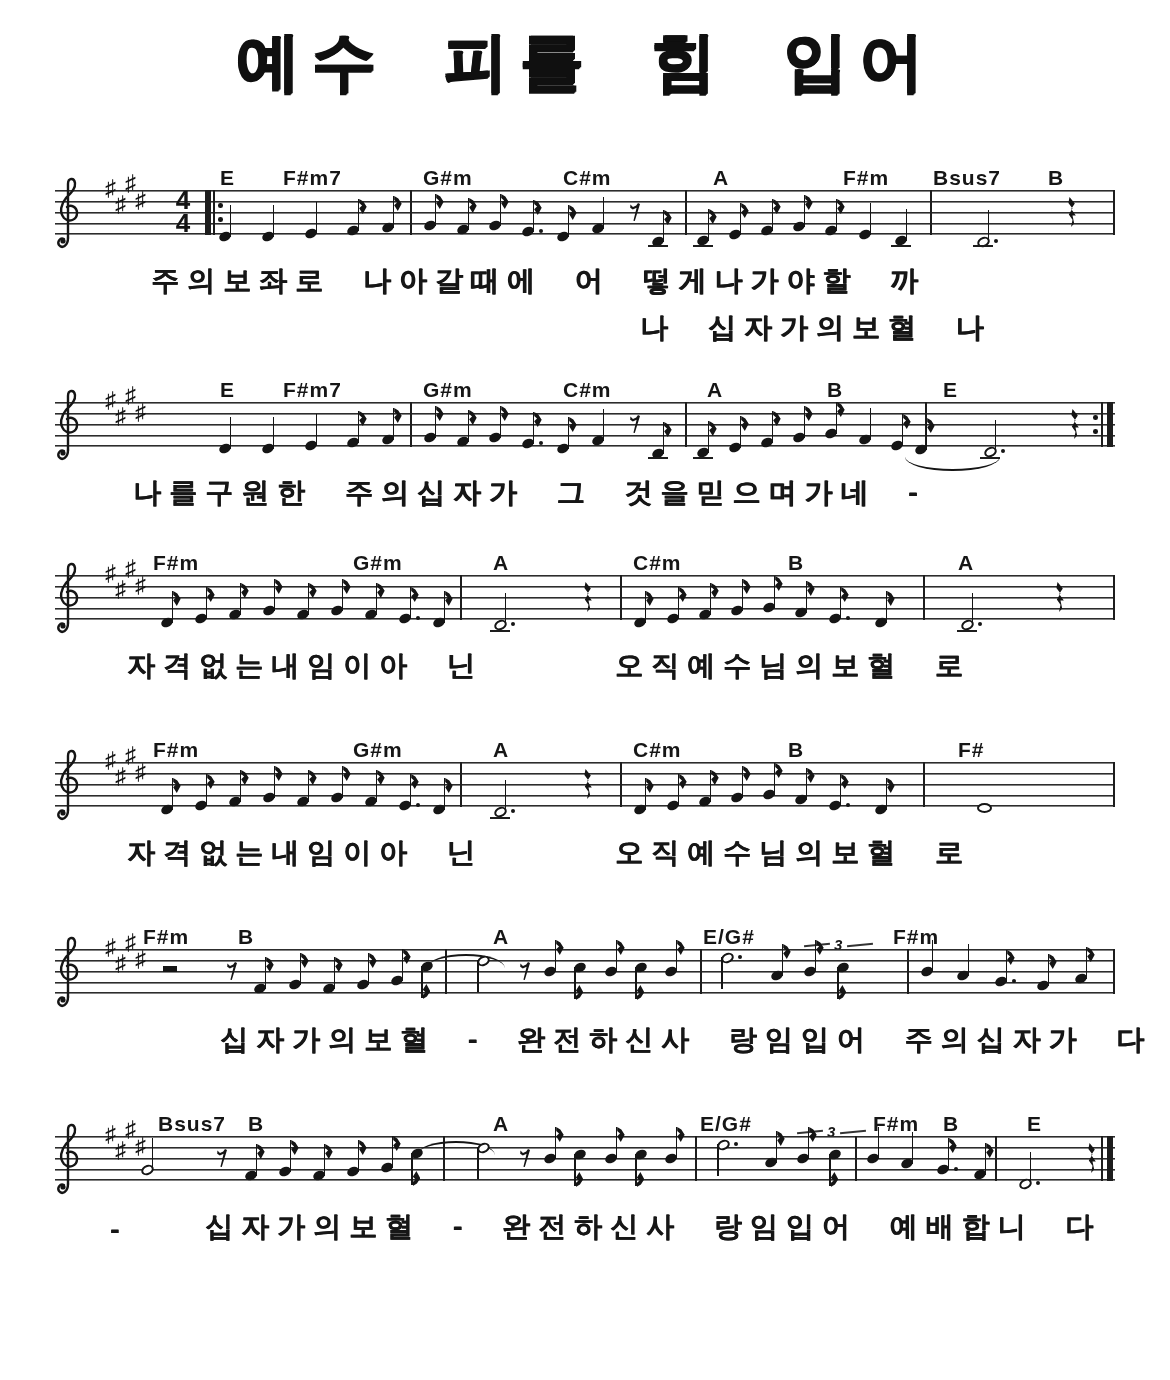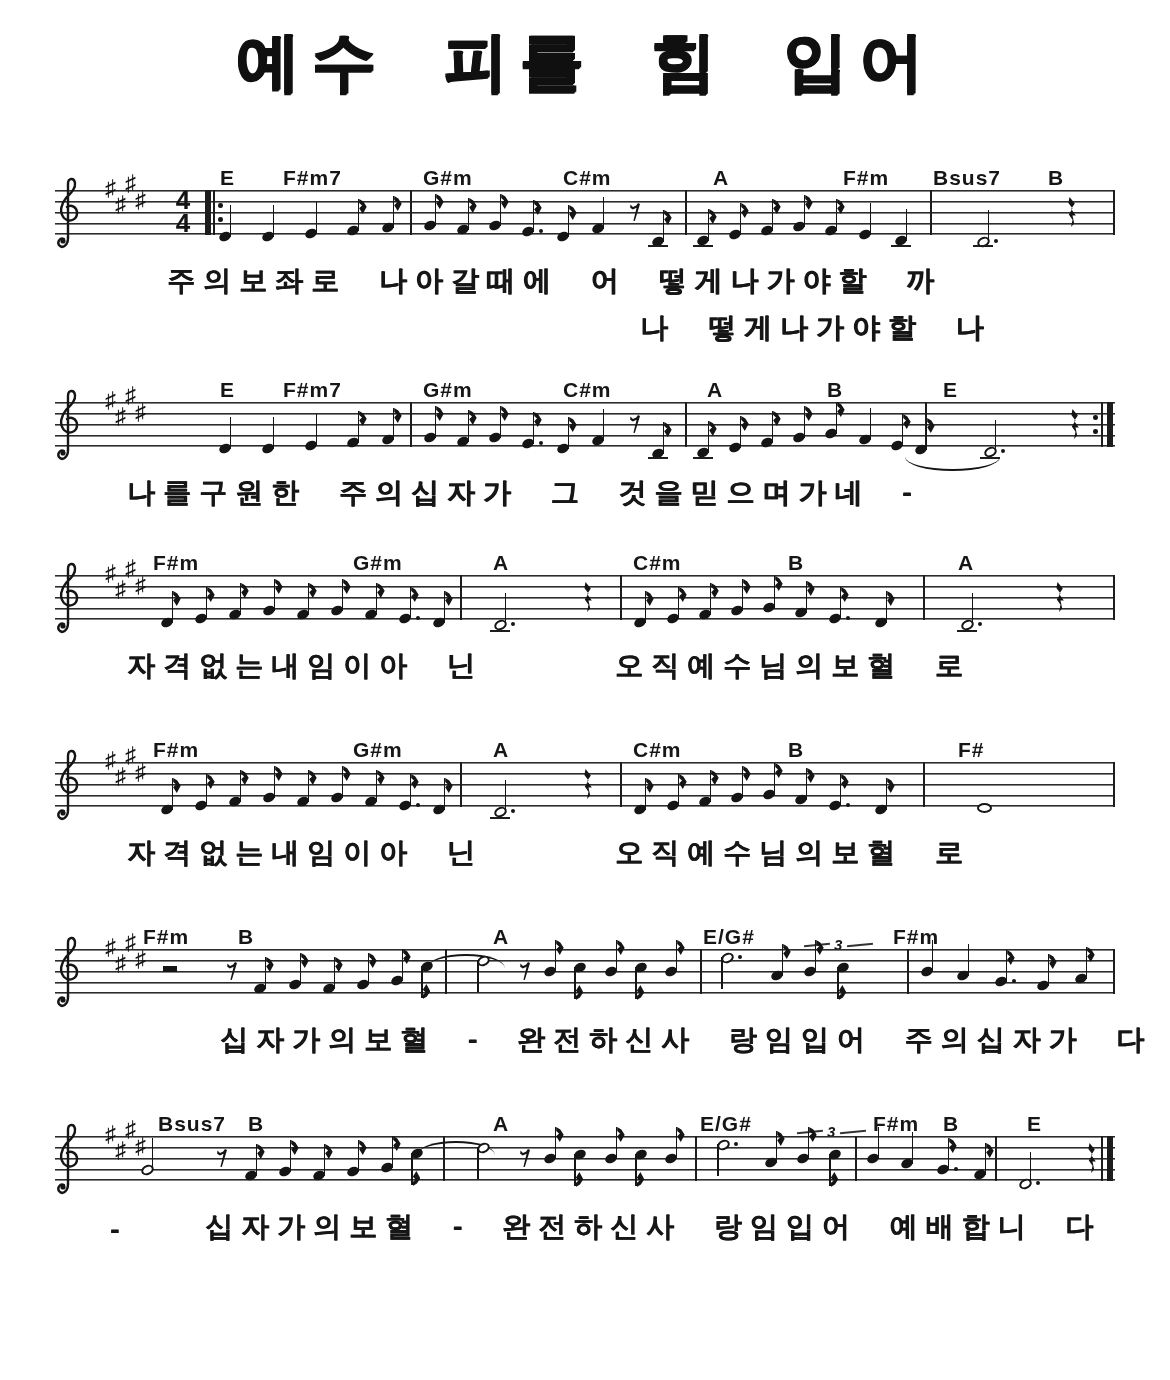--- a/index.html
+++ b/index.html
@@ -202,24 +202,24 @@
         <span class="note dh" style="left: 922px; top: 47px;">
           <span class="head"></span>
           <span class="stem up"></span>
           <span class="ndot"></span>
           <span class="leger" style="top: 8px;"></span>
         </span>
         <span class="rest-q" style="left: 1012px;"></span>
       </div>
       <div class="lyrics">
         <div class="lyric-line">
-          <span class="lyric" style="left: 112px; margin-top: 32px;">주의보좌로 나아갈때에 어 떻게나가야할 까</span>
+          <span class="lyric" style="left: 96px; margin-top: 32px;">주의보좌로 나아갈때에 어 떻게나가야할 까</span>
         </div>
         <div class="lyric-line">
-          <span class="lyric" style="left: 585px;">나 떻게나가야할 나</span>
+          <span class="lyric" style="left: 585px;">나 십자가의보혈 나</span>
         </div>
       </div>
     </section>
     <section class="system">
       <div class="chordrow">
         <span class="chord" style="left: 165px;">E</span>
         <span class="chord" style="left: 228px;">F#m7</span>
         <span class="chord" style="left: 368px;">G#m</span>
         <span class="chord" style="left: 508px;">C#m</span>
         <span class="chord" style="left: 652px;">A</span>
@@ -348,21 +348,21 @@
         <span class="note dh" style="left: 929px; top: 45px;">
           <span class="head"></span>
           <span class="stem up"></span>
           <span class="ndot"></span>
           <span class="leger" style="top: 10px;"></span>
         </span>
         <span class="rest-q" style="left: 1015px;"></span>
       </div>
       <div class="lyrics">
         <div class="lyric-line">
-          <span class="lyric" style="left: 72px;">나를구원한 주의십자가 그 것을믿으며가네 -</span>
+          <span class="lyric" style="left: 78px;">나를구원한 주의십자가 그 것을믿으며가네 -</span>
         </div>
       </div>
     </section>
     <section class="system">
       <div class="chordrow">
         <span class="chord" style="left: 98px;">F#m</span>
         <span class="chord" style="left: 298px;">G#m</span>
         <span class="chord" style="left: 438px;">A</span>
         <span class="chord" style="left: 578px;">C#m</span>
         <span class="chord" style="left: 733px;">B</span>

